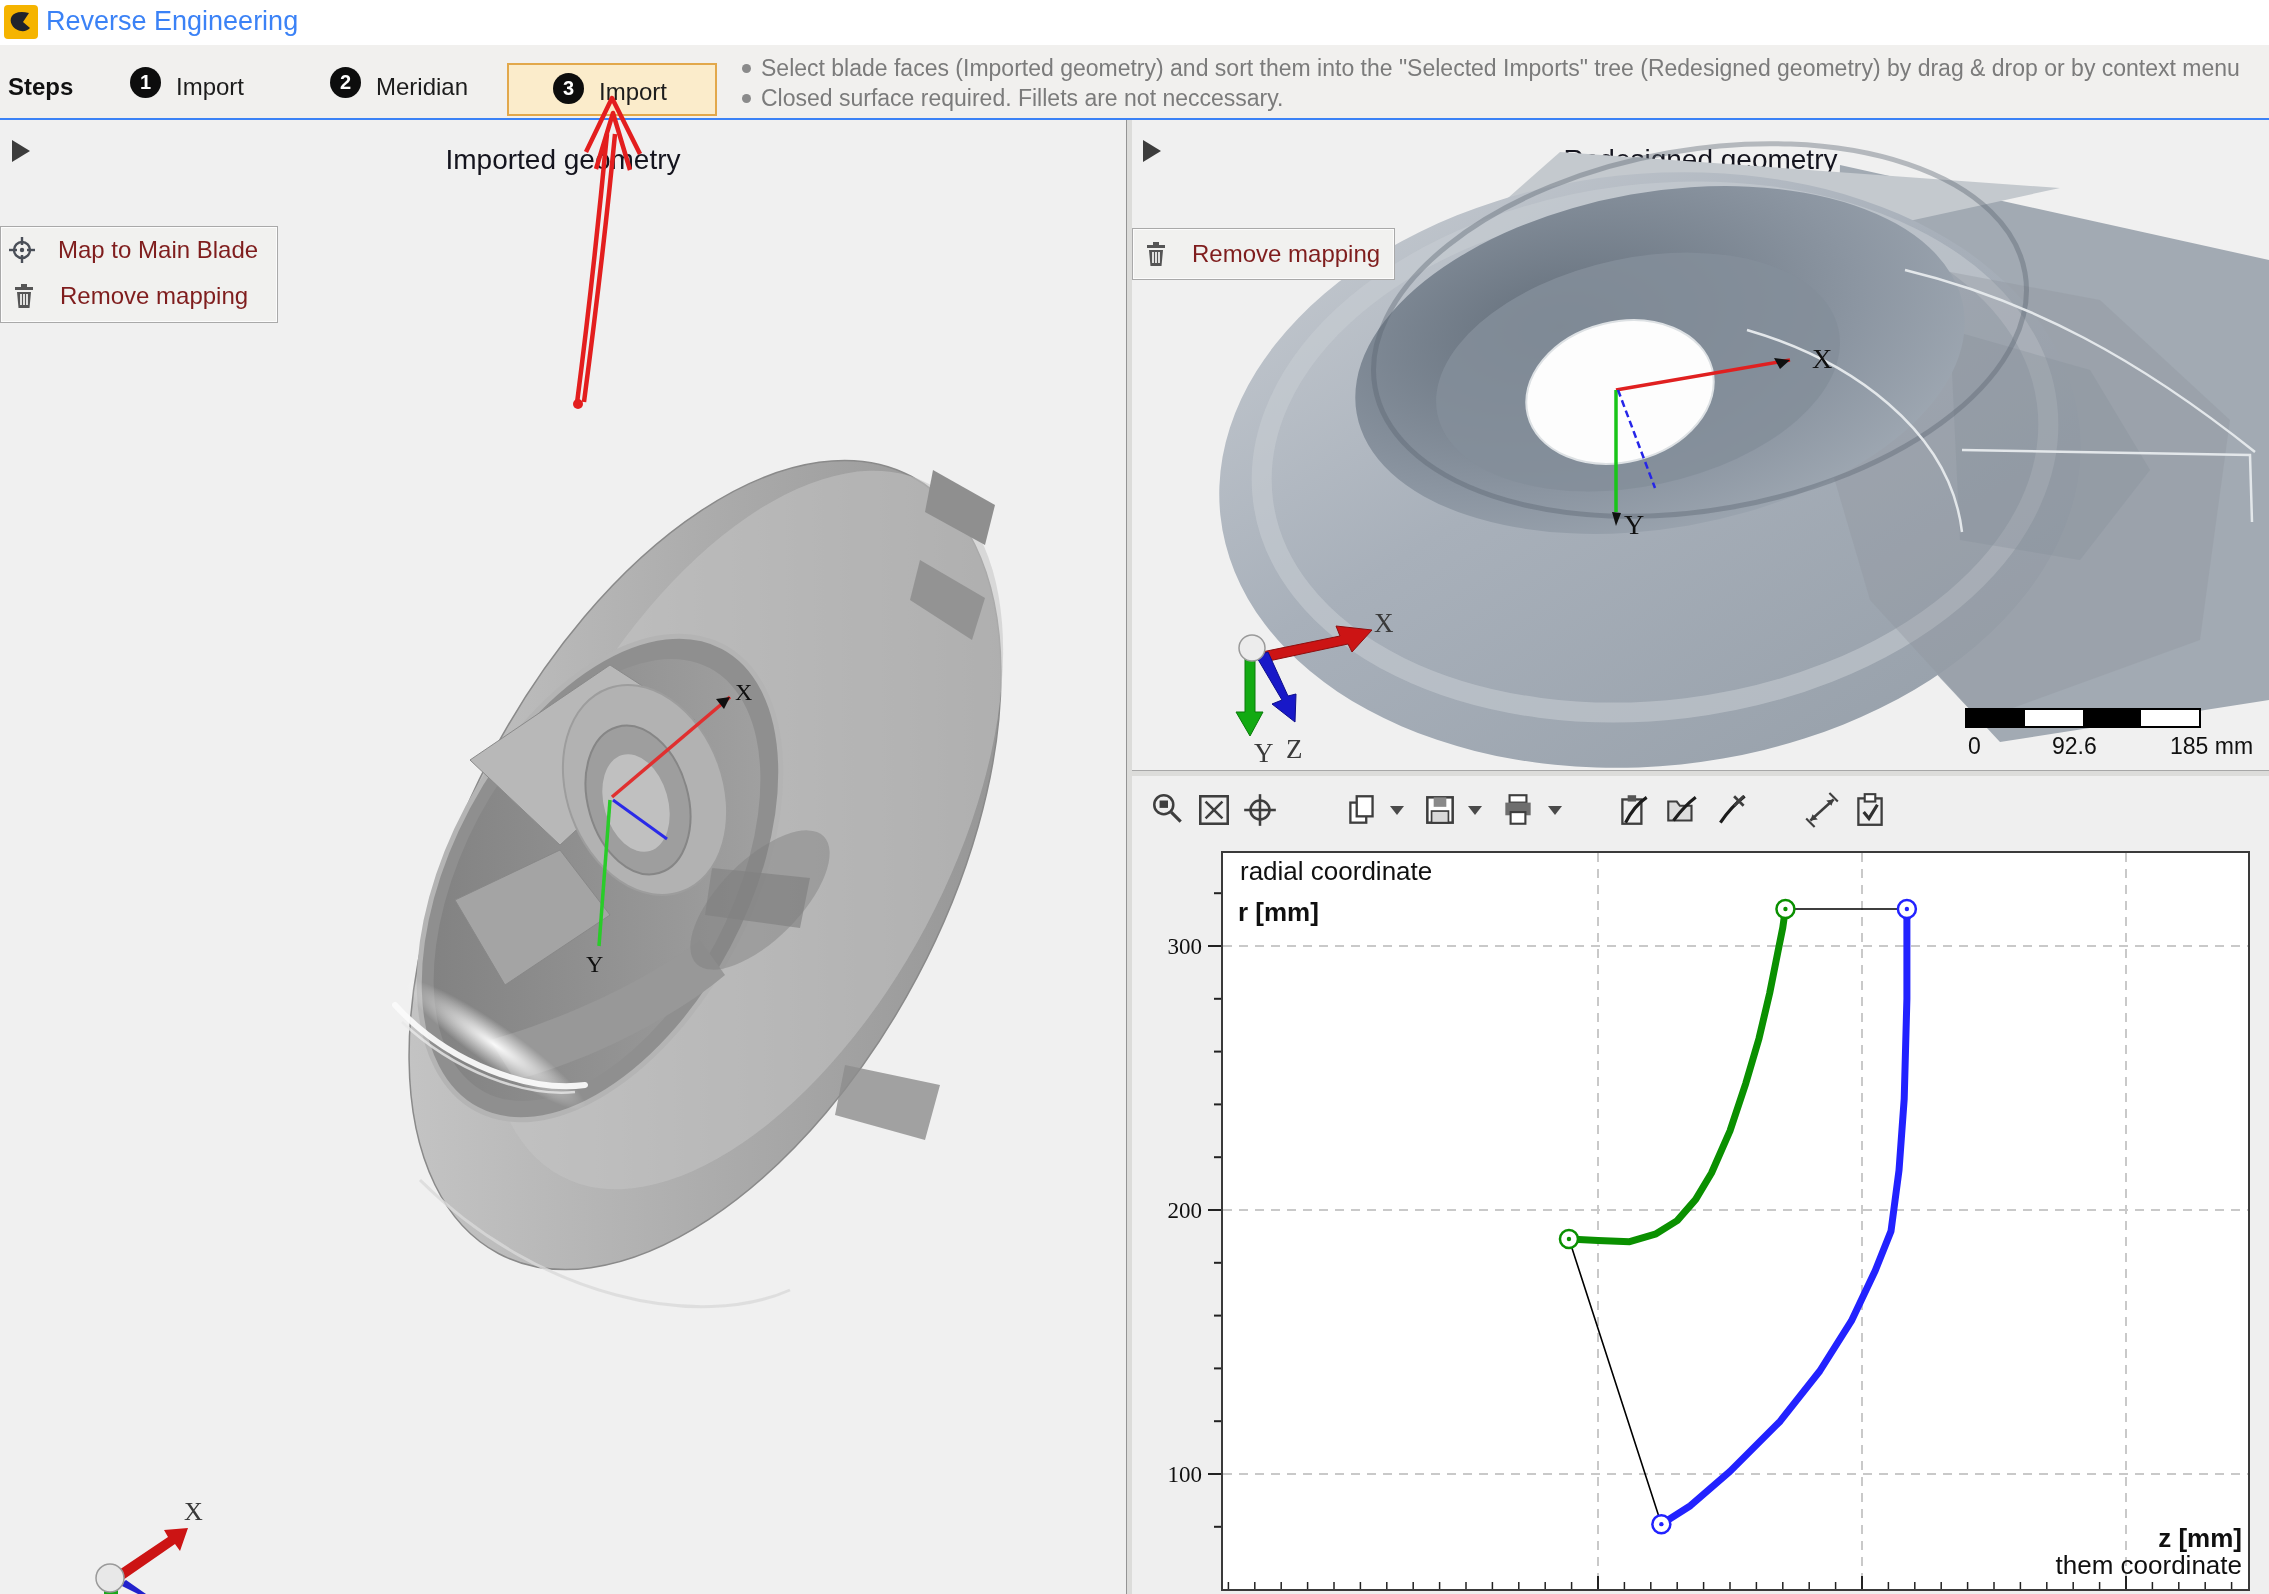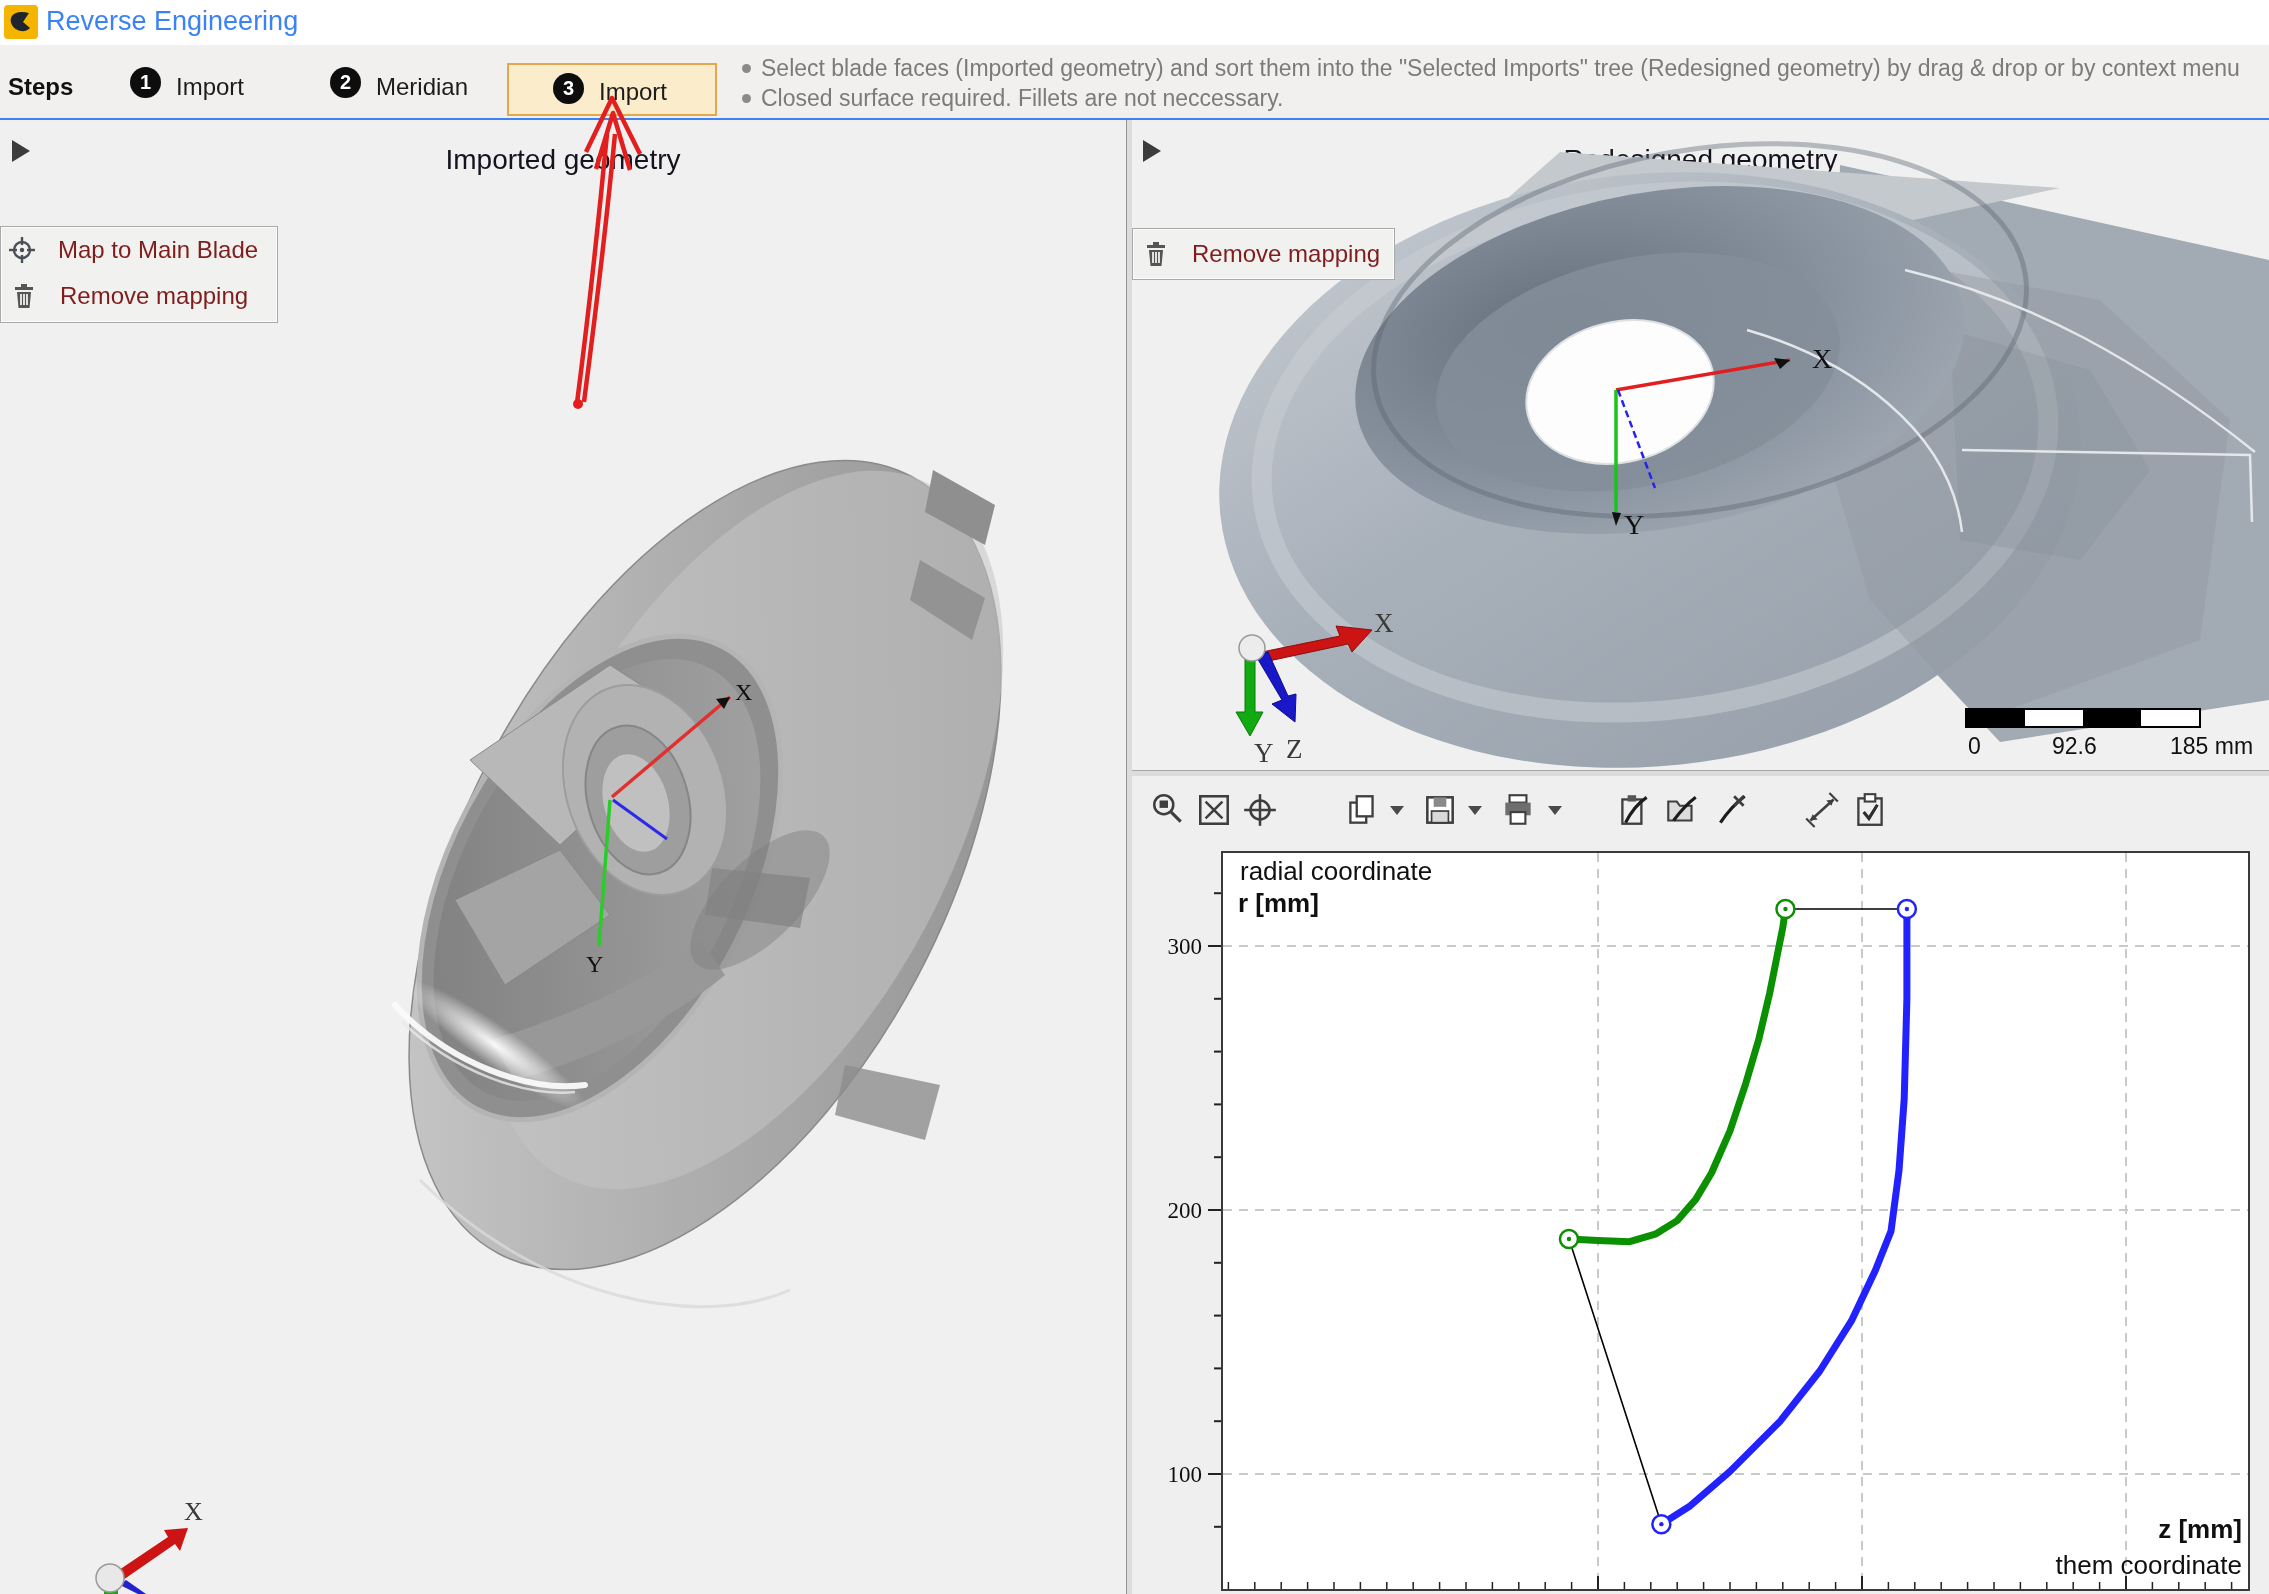--- a/index.html
+++ b/index.html
@@ -41,21 +41,21 @@
   #scalebar div{flex:1;}
   .sb-b{background:#000;} .sb-w{background:#fff;}
   .sb-lab{font-size:23px;color:#101010;}
 
   
   .tb-btn{position:absolute;top:788px;width:44px;height:44px;display:flex;align-items:center;justify-content:center;}
   .dd-arrow{position:absolute;top:806px;width:0;height:0;border-left:7px solid transparent;border-right:7px solid transparent;border-top:9px solid #4a4a4a;}
 
   
   .chart-lab{font-size:26px;color:#101010;}
-  .chart-lab.b{font-weight:bold;}
+  .chart-lab.b{font-weight:bold;margin-top:9px;}
 
   svg text{font-family:"Liberation Serif",serif;}
 </style>
 </head>
 <body>
 
 <div id="titlebar" class="abs">
   <div id="app-logo" class="abs">
     <svg width="34" height="34" viewBox="0 0 34 34">
       <path d="M25,8 C9,4 4,13 8,20 C12,27 22,28 26,23 L19,17 Z" fill="#20242c"></path>

